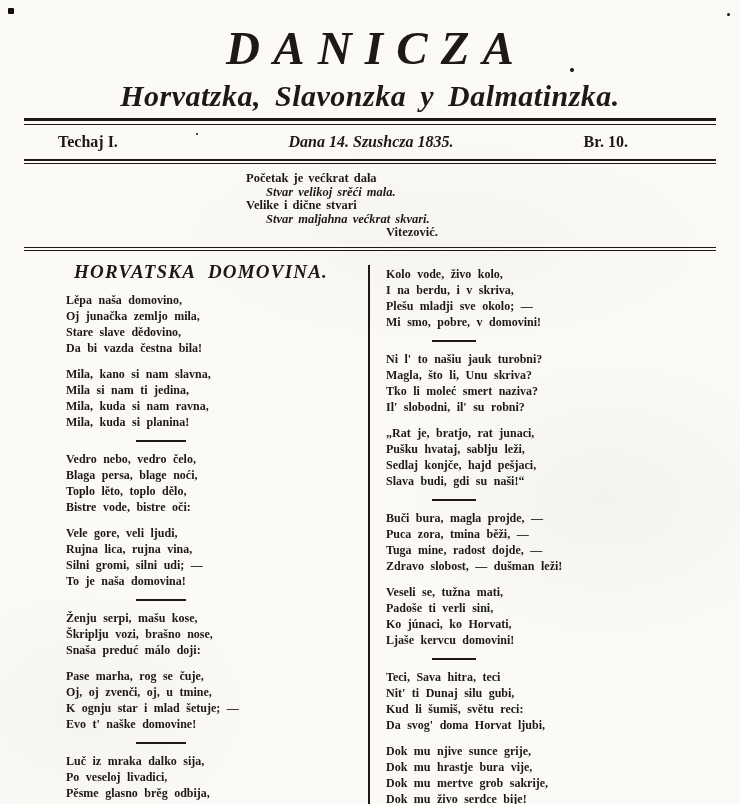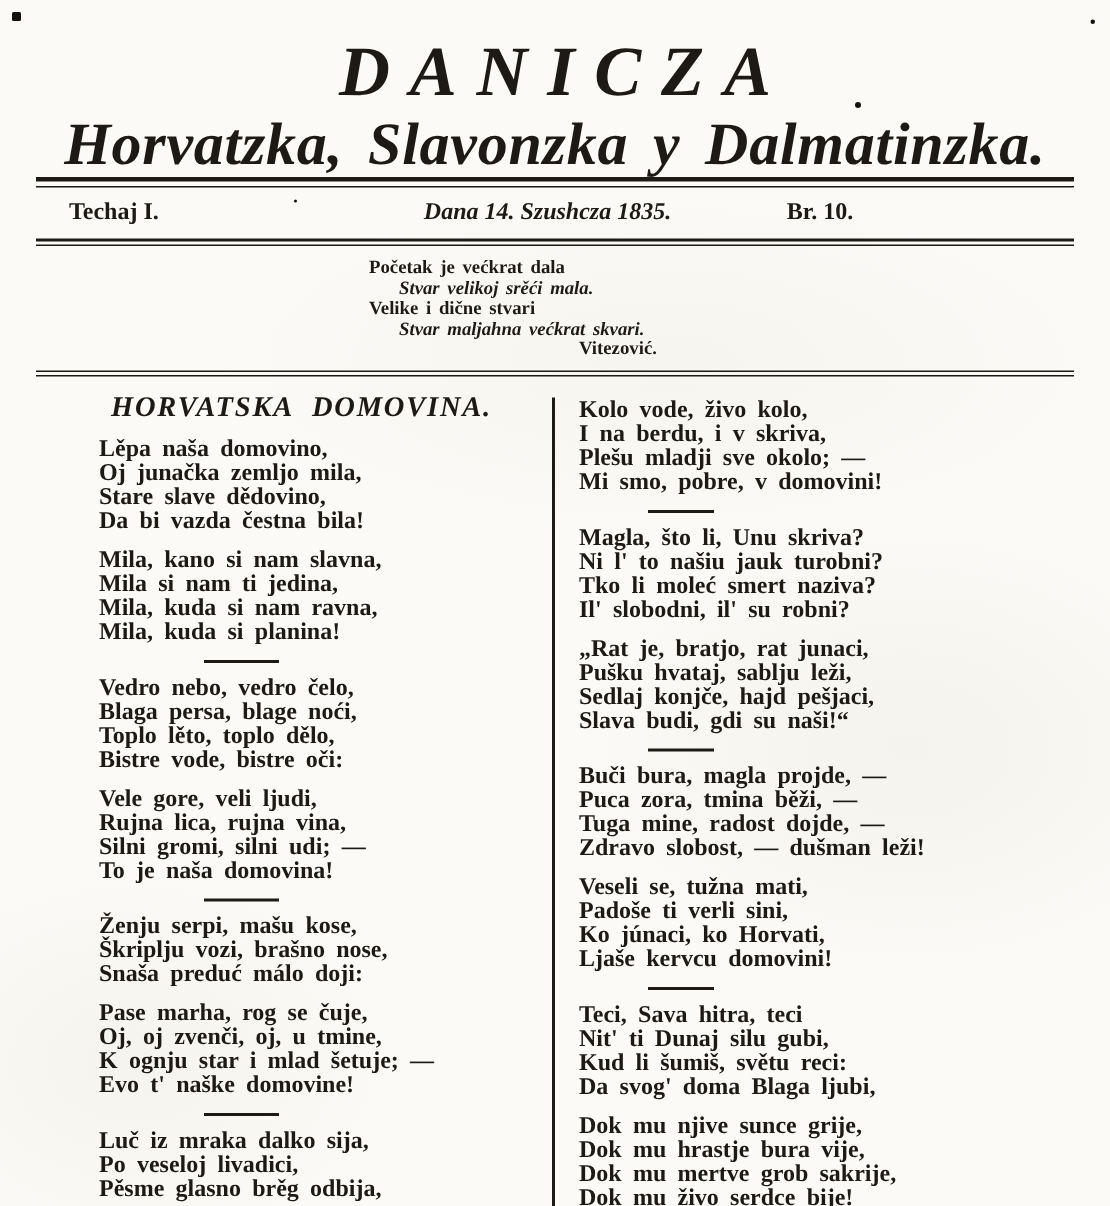--- a/index.html
+++ b/index.html
@@ -27,40 +27,40 @@
   
   .masthead{padding-top:20px;text-align:center;}
   .np-title{
     font-style:italic;font-weight:bold;
     font-size:47px;line-height:56px;
     letter-spacing:0.28em;margin-left:0.28em;
     white-space:nowrap;
   }
   .np-subtitle{
     font-style:italic;font-weight:bold;
-    font-size:40px;line-height:32px;margin-top:4px;
+    font-size:30px;line-height:32px;margin-top:4px;
     word-spacing:6px;letter-spacing:0.5px;
     white-space:nowrap;
   }
 
   
   .double-rule{margin:0 24px;height:2.5px;}
   .rule-a{margin-top:6px;border-top:3px solid var(--ink);border-bottom:1.5px solid var(--ink);}
   .rule-b{border-top:2px solid var(--ink);border-bottom:1px solid var(--ink);}
   .rule-c{border-top:1.5px solid var(--ink);border-bottom:1px solid var(--ink);}
 
   
   .dateline{
     display:flex;align-items:center;
-    padding:7px 56px 7px 46px;
+    padding:7px 56px 7px 58px;
     font-weight:bold;font-size:16px;line-height:20px;
   }
   .dateline .dl-left{flex:1;text-align:left;}
   .dateline .dl-center{flex:2;text-align:center;font-style:italic;}
-  .dateline .dl-right{flex:1;text-align:left;}
+  .dateline .dl-right{flex:1;text-align:center;}
 
   
   .motto{
     margin:8px 0 7px 246px;
     font-weight:bold;font-size:12.5px;line-height:13.5px;
     word-spacing:2px;
   }
   .motto-line{white-space:nowrap;}
   .motto-line.indent{padding-left:20px;font-style:italic;}
   .motto-attrib{padding-left:140px;white-space:nowrap;}
@@ -72,21 +72,21 @@
   .col-right{width:370px;box-sizing:border-box;padding-left:16px;padding-top:3px;}
 
   .poem-title{
     font-style:italic;font-weight:bold;
     font-size:19px;line-height:17px;
     letter-spacing:1.2px;word-spacing:7px;
     margin:0 0 12px 8px;white-space:nowrap;
   }
   .stanza{margin-bottom:10px;}
   .poem-line{
-    font-weight:bold;font-size:16px;line-height:16px;
+    font-weight:bold;font-size:12px;line-height:16px;
     word-spacing:3.5px;white-space:nowrap;
   }
   .stanza-divider{
     border-top:2px solid var(--ink);
     width:50px;margin:2px 0 9px 70px;
   }
   .col-right .stanza-divider{width:44px;margin-left:46px;}
 </style>
 </head>
 <body>
@@ -174,22 +174,22 @@
 
   <div class="col-right">
     <div class="stanza">
         <div class="poem-line">Kolo vode, živo kolo,</div>
         <div class="poem-line">I na berdu, i v skriva,</div>
         <div class="poem-line">Plešu mladji sve okolo; —</div>
         <div class="poem-line">Mi smo, pobre, v domovini!</div>
       </div>
     <div class="stanza-divider"></div>
     <div class="stanza">
+        <div class="poem-line">Ni l' to našiu jauk turobni?</div>
         <div class="poem-line">Magla, što li, Unu skriva?</div>
-        <div class="poem-line">Ni l' to našiu jauk turobni?</div>
         <div class="poem-line">Tko li moleć smert naziva?</div>
         <div class="poem-line">Il' slobodni, il' su robni?</div>
       </div>
     <div class="stanza">
         <div class="poem-line">„Rat je, bratjo, rat junaci,</div>
         <div class="poem-line">Pušku hvataj, sablju leži,</div>
         <div class="poem-line">Sedlaj konjče, hajd pešjaci,</div>
         <div class="poem-line">Slava budi, gdi su naši!“</div>
       </div>
     <div class="stanza-divider"></div>
@@ -203,21 +203,21 @@
         <div class="poem-line">Veseli se, tužna mati,</div>
         <div class="poem-line">Padoše ti verli sini,</div>
         <div class="poem-line">Ko júnaci, ko Horvati,</div>
         <div class="poem-line">Ljaše kervcu domovini!</div>
       </div>
     <div class="stanza-divider"></div>
     <div class="stanza">
         <div class="poem-line">Teci, Sava hitra, teci</div>
         <div class="poem-line">Nit' ti Dunaj silu gubi,</div>
         <div class="poem-line">Kud li šumiš, světu reci:</div>
-        <div class="poem-line">Da svog' doma Blaga ljubi,</div>
+        <div class="poem-line">Da svog' doma Horvat ljubi,</div>
       </div>
     <div class="stanza">
         <div class="poem-line">Dok mu njive sunce grije,</div>
         <div class="poem-line">Dok mu hrastje bura vije,</div>
         <div class="poem-line">Dok mu mertve grob sakrije,</div>
         <div class="poem-line">Dok mu živo serdce bije!</div>
       </div>
 
   </div>
 

